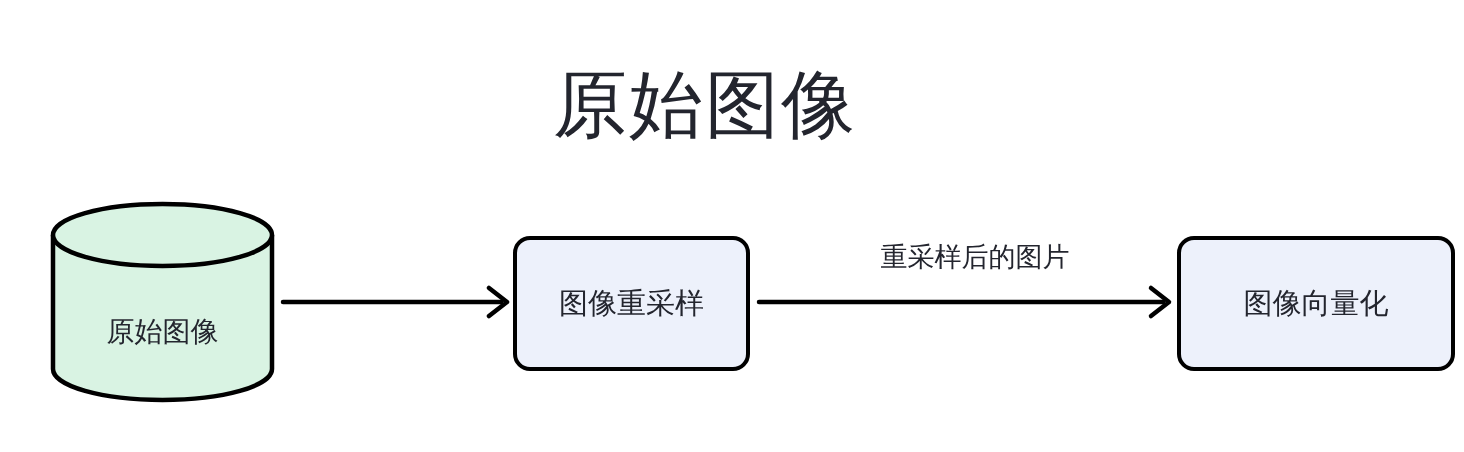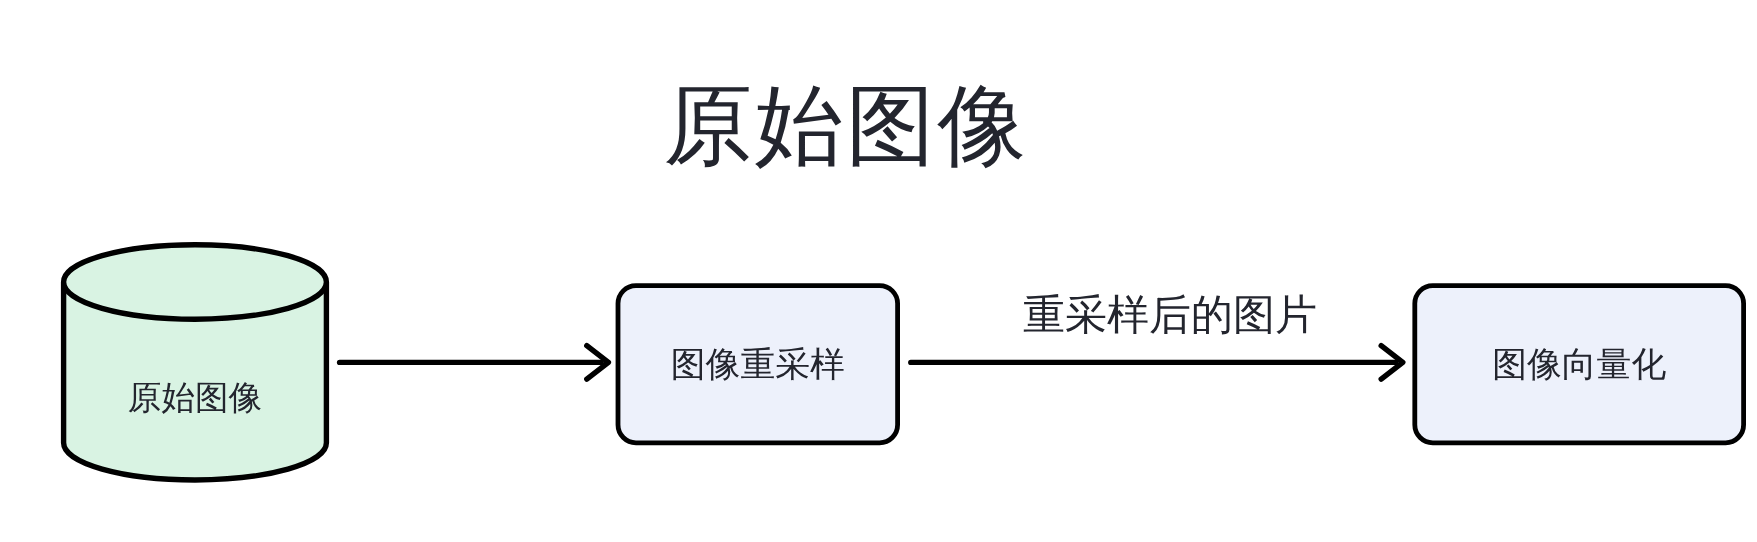--- a/index.html
+++ b/index.html
@@ -89,21 +89,21 @@
     stroke-linejoin: round;
   }
   .arrow-1 { left: 279px; top: 283px; }
   .arrow-2 { left: 755px; top: 283px; }
   .edge-label {
     position: absolute;
     left: 825px;
     top: 239px;
     width: 300px;
     text-align: center;
-    font-size: 35px;
+    font-size: 27px;
     color: var(--text-color, #23252e);
     white-space: nowrap;
   }
 </style>
 </head>
 <body>
 
 <div class="canvas">
 
   <div class="diagram-title">原始图像</div>

